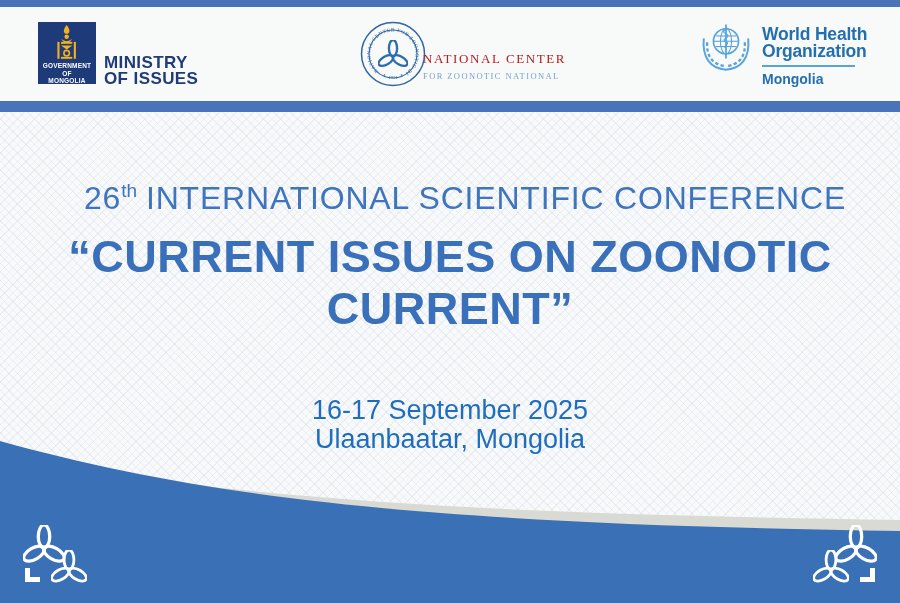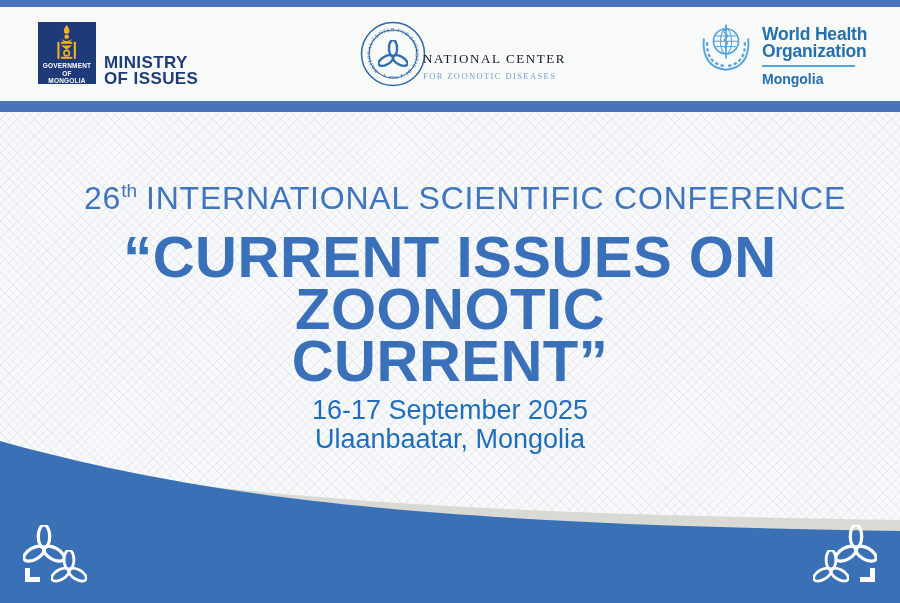--- a/index.html
+++ b/index.html
@@ -20,37 +20,37 @@
     display:flex;flex-direction:column;align-items:center;}
   .soyombo{margin-top:3px;height:38px;}
   .mn-cap{margin-top:2px;text-align:center;color:#ffffff;font-weight:700;
     font-size:6.5px;line-height:7.2px;letter-spacing:.2px;}
   .mn-name{position:absolute;left:104px;top:48px;color:#1f3b78;font-weight:700;
     font-size:17px;line-height:15.5px;letter-spacing:.4px;}
 
   
   .seal{position:absolute;left:360px;top:14px;}
   .nczd-name{position:absolute;left:423px;top:44px;font-family:"Liberation Serif",serif;}
-  .nczd-l1{color:#0f172a;font-size:13px;letter-spacing:1.6px;}
+  .nczd-l1{color:#b91c1c;font-size:13px;letter-spacing:1.6px;}
   .nczd-l2{color:#7aa2cc;font-size:8.5px;letter-spacing:1.4px;margin-top:4px;}
 
   
   .who-emblem{position:absolute;left:699px;top:14px;}
   .who-name{position:absolute;left:762px;top:19px;color:#2470ae;}
   .who-l{font-weight:700;font-size:17.5px;line-height:17px;letter-spacing:-.2px;}
   .who-divider{width:93px;height:2px;background:#57a3da;margin:5px 0 4px 0;}
   .who-country{font-weight:700;font-size:14px;}
 
   
   .conf-title{position:absolute;top:180px;left:15px;width:900px;text-align:center;
     color:#3f74be;font-size:32px;letter-spacing:.8px;}
   .conf-title sup{font-size:19px;vertical-align:12px;letter-spacing:0;}
   .conf-title .rest{margin-left:9px;}
   .theme{position:absolute;top:231px;left:0;width:900px;text-align:center;
-    color:#3a70ba;font-weight:700;font-size:58px;line-height:52px;letter-spacing:.5px;}
+    color:#3a70ba;font-weight:700;font-size:45px;line-height:52px;letter-spacing:.5px;}
   .when{position:absolute;top:396px;left:0;width:900px;text-align:center;
     color:#1e6dbe;font-size:27px;line-height:29px;}
 
   
   .wave{position:absolute;left:0;top:428px;width:900px;height:175px;display:block;}
   .wave .gray{fill:#d8dad3;}
   .wave .blue{fill:#3a71b6;}
 
   .ornament{position:absolute;top:524px;width:70px;height:62px;color:#ffffff;}
   .ornament.left{left:22px;}
@@ -114,21 +114,21 @@
       </defs>
       <text font-family="Liberation Serif,serif" font-size="5.2" fill="#31679f" letter-spacing="0.6">
         <textPath href="#ringpath" startOffset="2">NATIONAL CENTER FOR ZOONOTIC DISEASES</textPath>
       </text>
       <circle cx="24.5" cy="54" r="0.8" fill="#31679f"></circle>
       <circle cx="41.5" cy="54" r="0.8" fill="#31679f"></circle>
       <text x="33" y="57.5" text-anchor="middle" font-family="Liberation Serif,serif" font-size="5" fill="#31679f">1931</text>
     </svg>
     <div class="nczd-name">
       <div class="nczd-l1">NATIONAL CENTER</div>
-      <div class="nczd-l2">FOR ZOONOTIC DISEASES</div>
+      <div class="nczd-l2">FOR ZOONOTIC NATIONAL</div>
     </div>
 
     <svg class="who-emblem" width="54" height="54" viewBox="0 0 56 56">
       <g fill="none" stroke="#57a3da">
         <circle cx="28" cy="21" r="13" stroke-width="1.7"></circle>
         <ellipse cx="28" cy="21" rx="5.8" ry="13" stroke-width="1.1"></ellipse>
         <line x1="17.5" y1="15.5" x2="38.5" y2="15.5" stroke-width="1.1"></line>
         <line x1="15.2" y1="21" x2="40.8" y2="21" stroke-width="1.1"></line>
         <line x1="17.3" y1="26.5" x2="38.7" y2="26.5" stroke-width="1.1"></line>
         <line x1="28" y1="3.5" x2="28" y2="39" stroke-width="1.8"></line>

